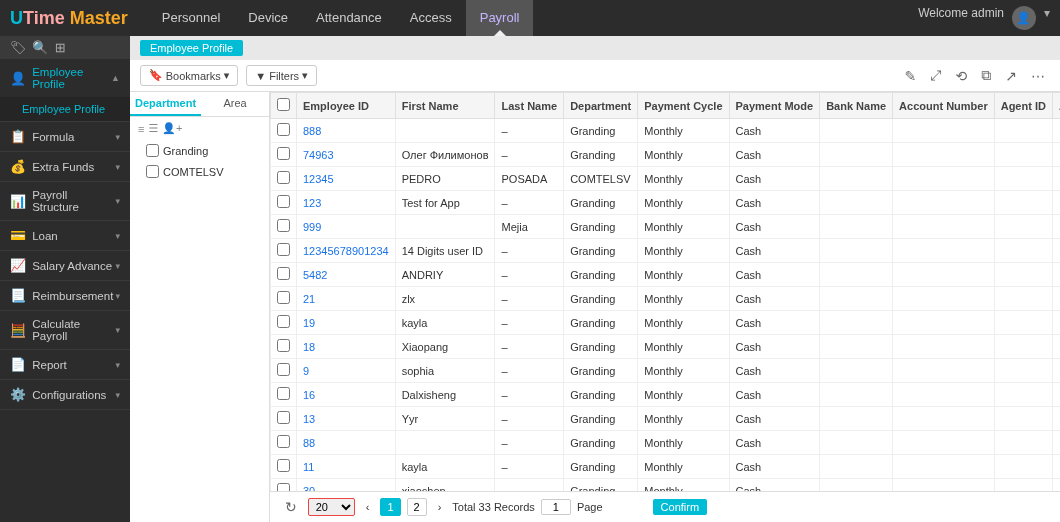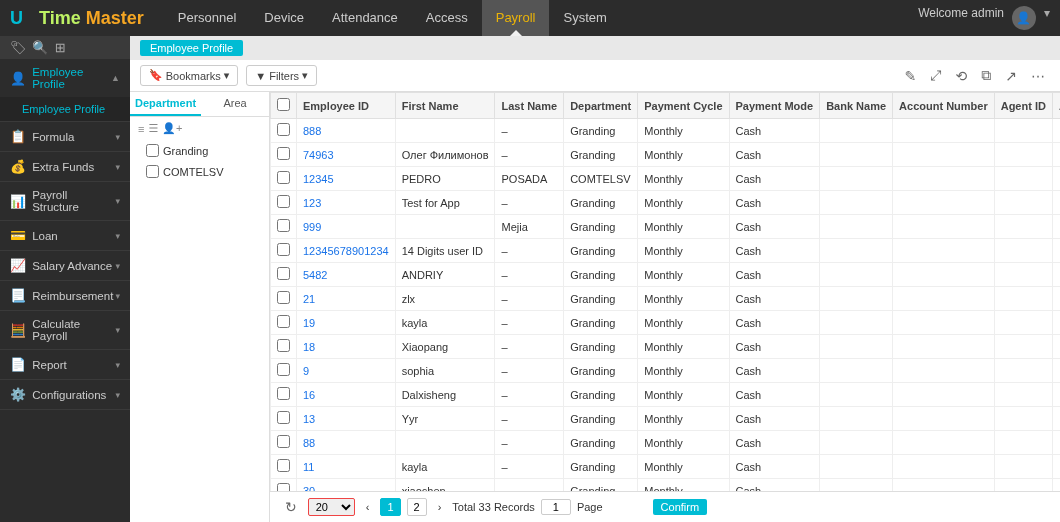--- a/index.html
+++ b/index.html
@@ -13,32 +13,32 @@
       height: 36px;
       padding: 0 10px;
     }
     .logo {
       font-size: 18px;
       font-weight: bold;
       margin-right: 20px;
       white-space: nowrap;
     }
     .logo span.u { color: #00bcd4; }
-    .logo span.time { color: #bef264; margin-left: 16px; }
+    .logo span.time { color: #fca5a5; }
     .logo span.master { color: #f5a623; }
     .nav-items { display: flex; flex: 1; }
     .nav-item {
       color: #ccc;
       padding: 0 14px;
       height: 36px;
       line-height: 36px;
       cursor: pointer;
       font-size: 13px;
     }
-    .nav-item.active { color: #eab308; background: #555; position: relative; }
+    .nav-item.active { color: #c4b5fd; background: #555; position: relative; }
     .nav-item.active::after {
       content: '';
       position: absolute;
       bottom: 0;
       left: 50%;
       transform: translateX(-50%);
       border-left: 6px solid transparent;
       border-right: 6px solid transparent;
       border-bottom: 6px solid #f0f0f0;
     }
@@ -305,21 +305,20 @@
 <div class="top-nav">
   <div class="logo">
     <span class="u">U</span><span class="time">Time</span> <span class="master">Master</span>
   </div>
   <div class="nav-items">
     <div class="nav-item">Personnel</div>
     <div class="nav-item">Device</div>
     <div class="nav-item">Attendance</div>
     <div class="nav-item">Access</div>
     <div class="nav-item active">Payroll</div>
-    <div class="nav-item">System</div>
   </div>
   <div class="nav-right">
     <span>Welcome admin</span>
     <div class="user-icon">👤</div>
     <span style="color:#aaa;cursor:pointer;">▾</span>
   </div>
 </div>
 
 <div class="layout">
 

